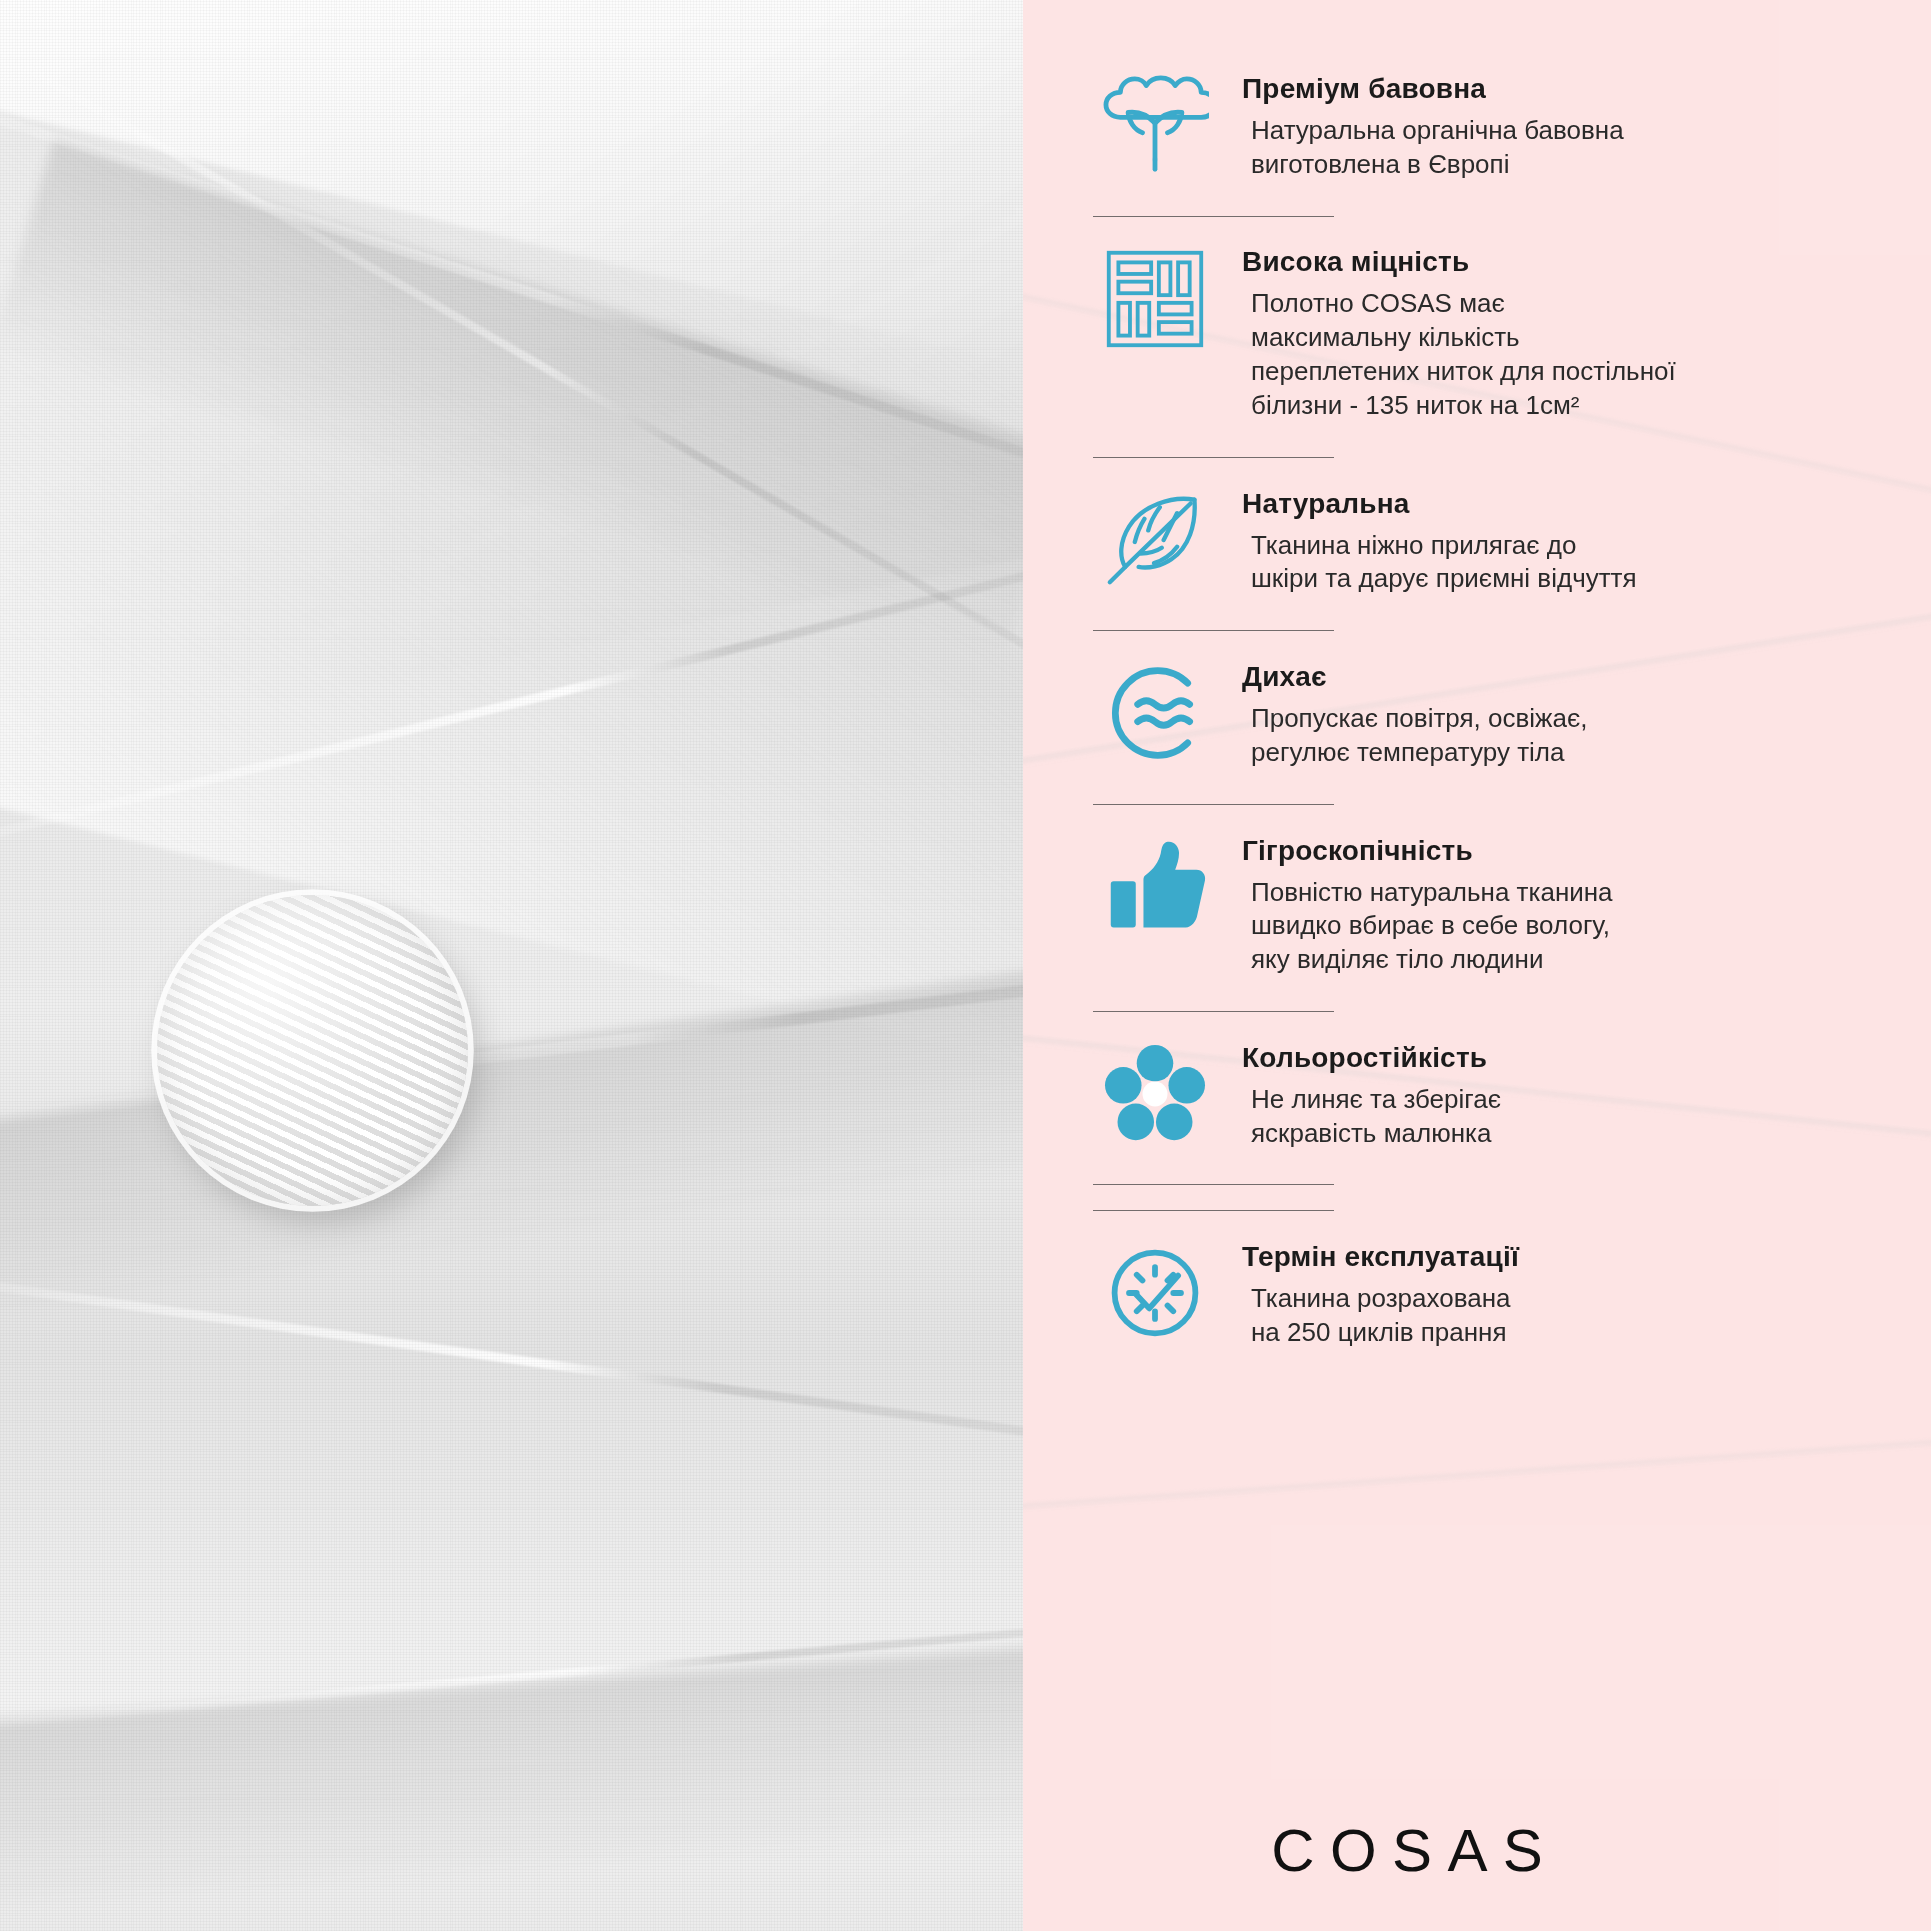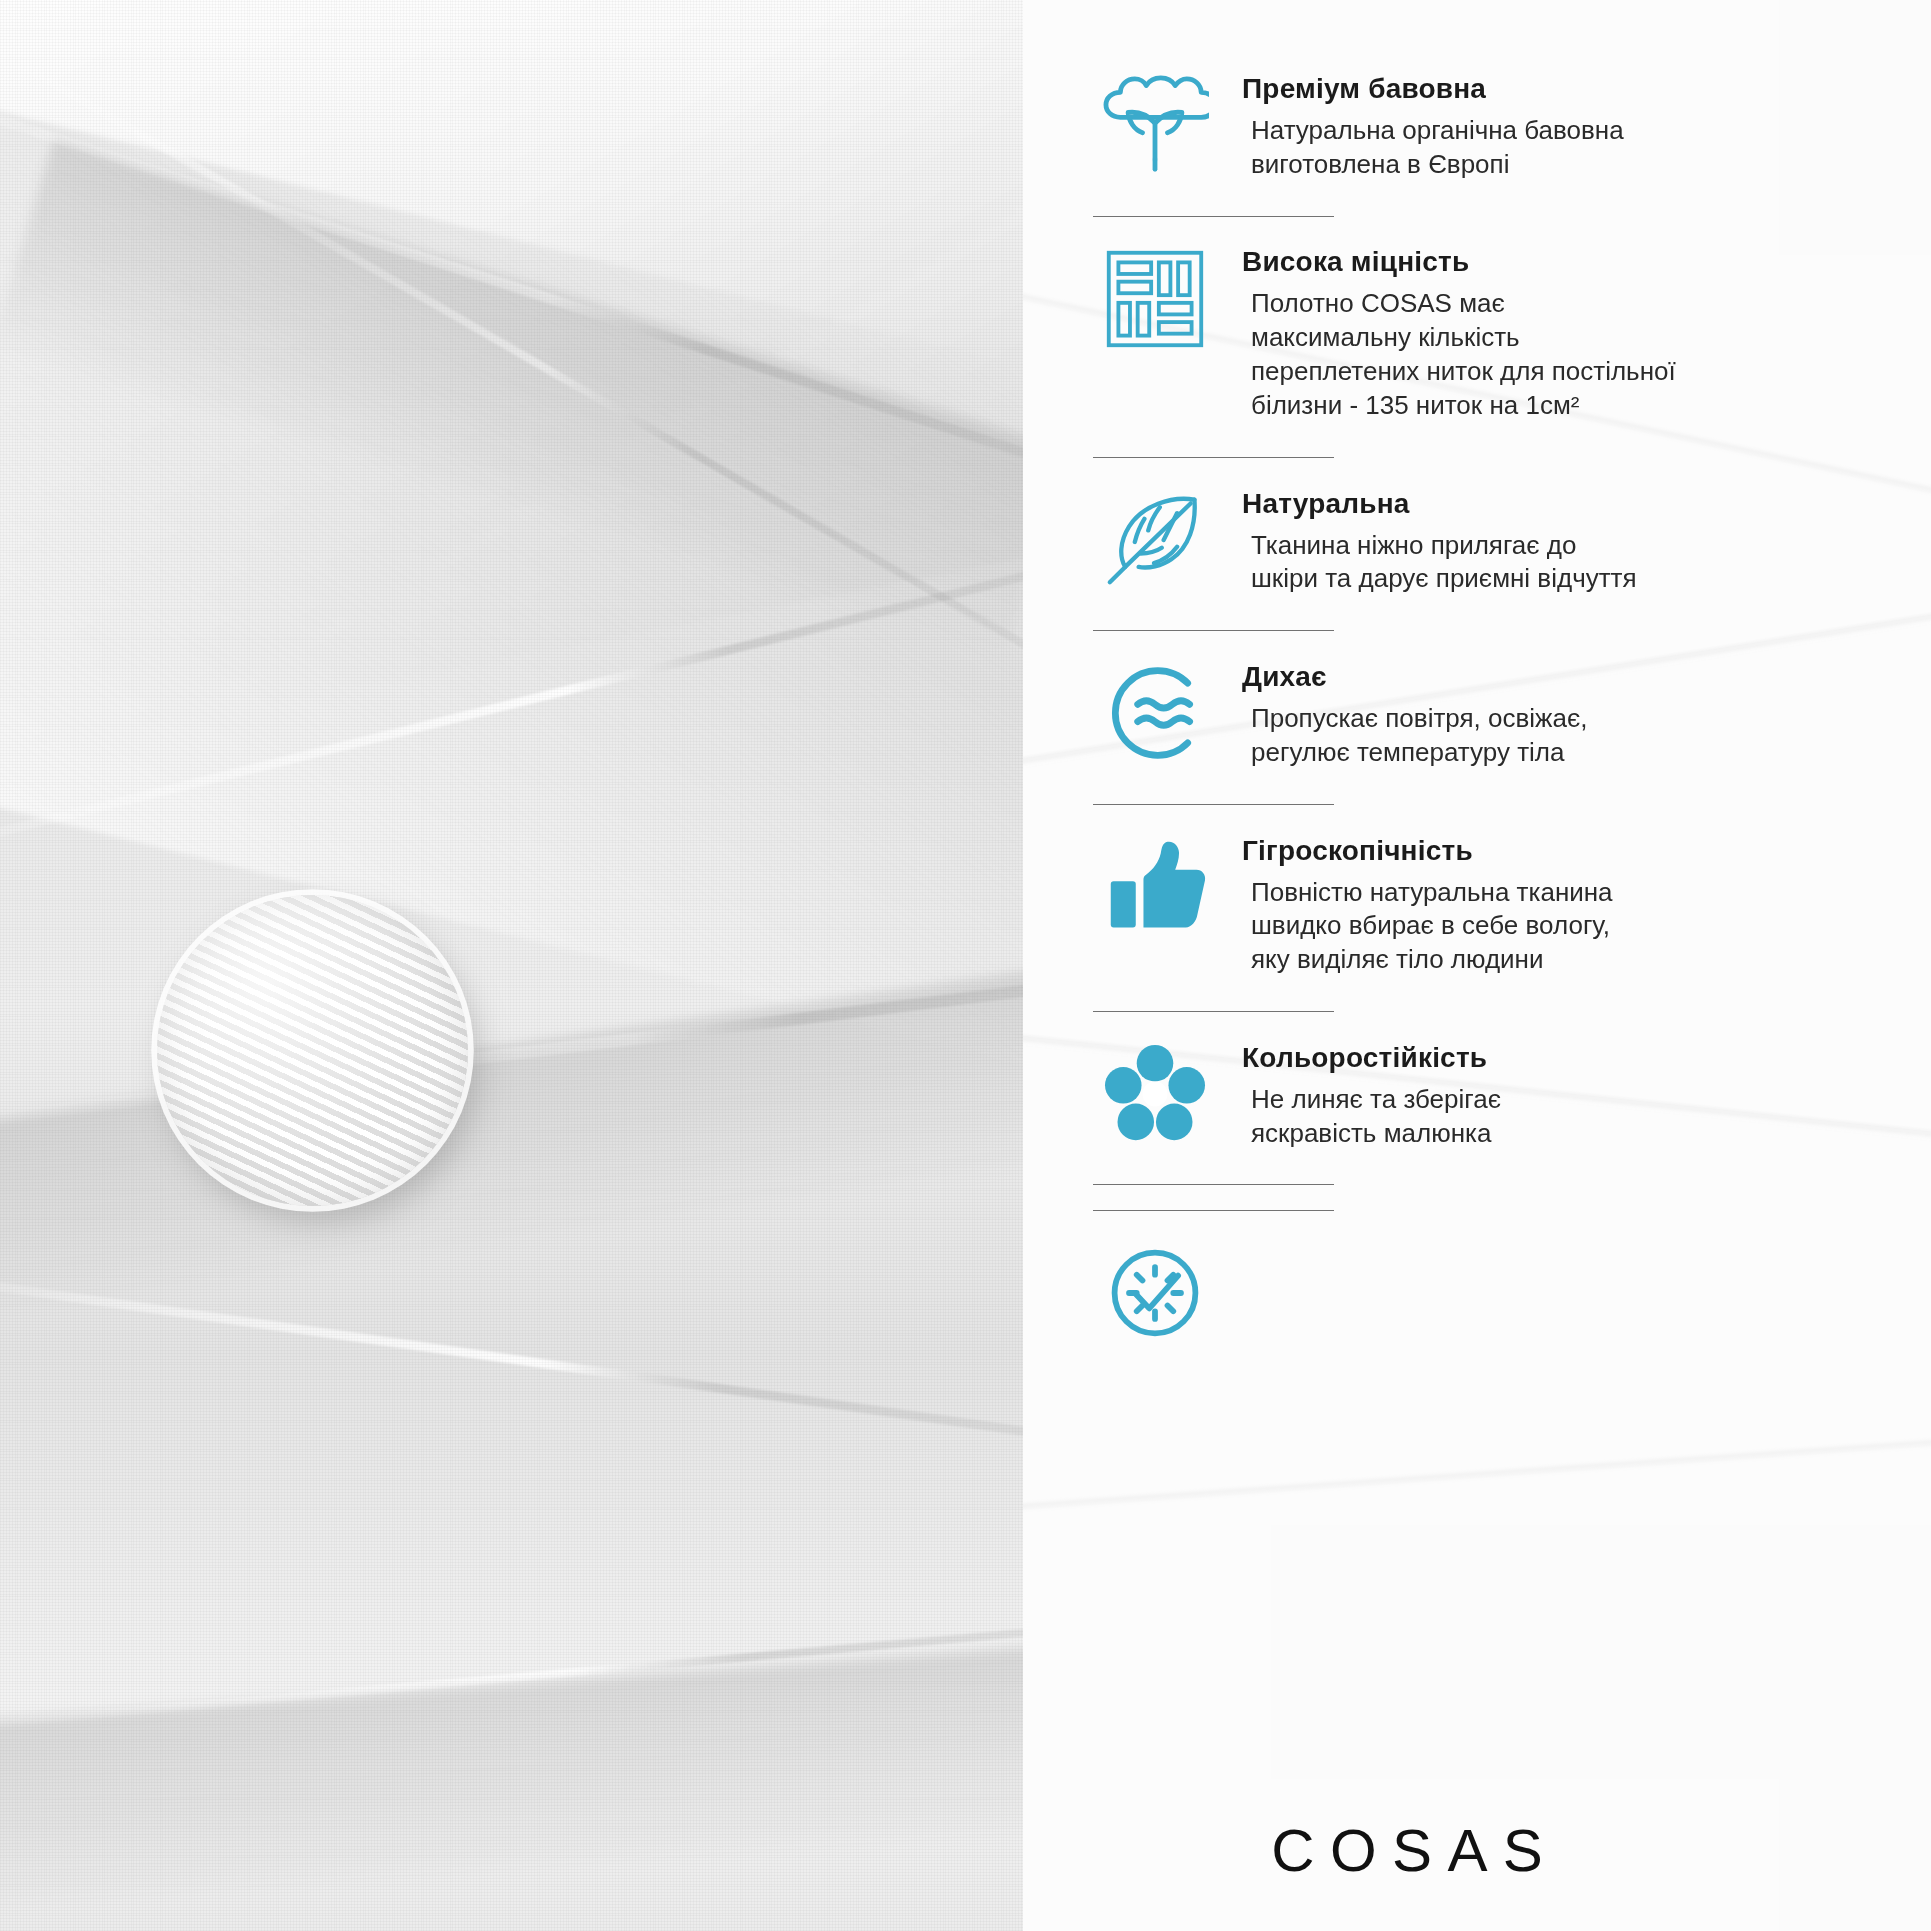--- a/index.html
+++ b/index.html
@@ -12,21 +12,21 @@
     height: 1931px;
     font-family: "Liberation Sans", sans-serif;
     overflow: hidden;
   }
 
   #page {
     position: relative;
     width: 1931px;
     height: 1931px;
     overflow: hidden;
-    background: #e5e5e5;
+    background: #ef4444;
   }
 
   
   #fabric-photo {
     position: absolute;
     left: 0; top: 0;
     width: 1023px;
     height: 1931px;
     overflow: hidden;
     background: #e9e9e9;
@@ -344,20 +344,25 @@
       <div class="divider"></div>
 
       <div class="feature">
         <div class="feature-icon">
           <svg width="104" height="102" viewBox="0 0 108 106" fill="none" stroke="currentColor" stroke-width="6" stroke-linecap="round" stroke-linejoin="round">
             <circle cx="54" cy="53" r="42"></circle>
             <path d="M54 26v8M54 72v8M27 53h8M73 53h8M35 34l6 6M73 34l-6 6M35 72l6-6M73 72l-6-6"></path>
             <path d="M34 54l14 15 30-34"></path>
           </svg>
         </div>
+        <div class="feature-text">
+          <p class="feature-title">Термін експлуатації</p>
+          <p class="feature-desc">Тканина розрахована
+на 250 циклів прання</p>
+        </div>
       </div>
 
     </div>
   </div>
 
   <div id="brand">
     <span id="brand-text">COSAS</span>
   </div>
 
 </div>

